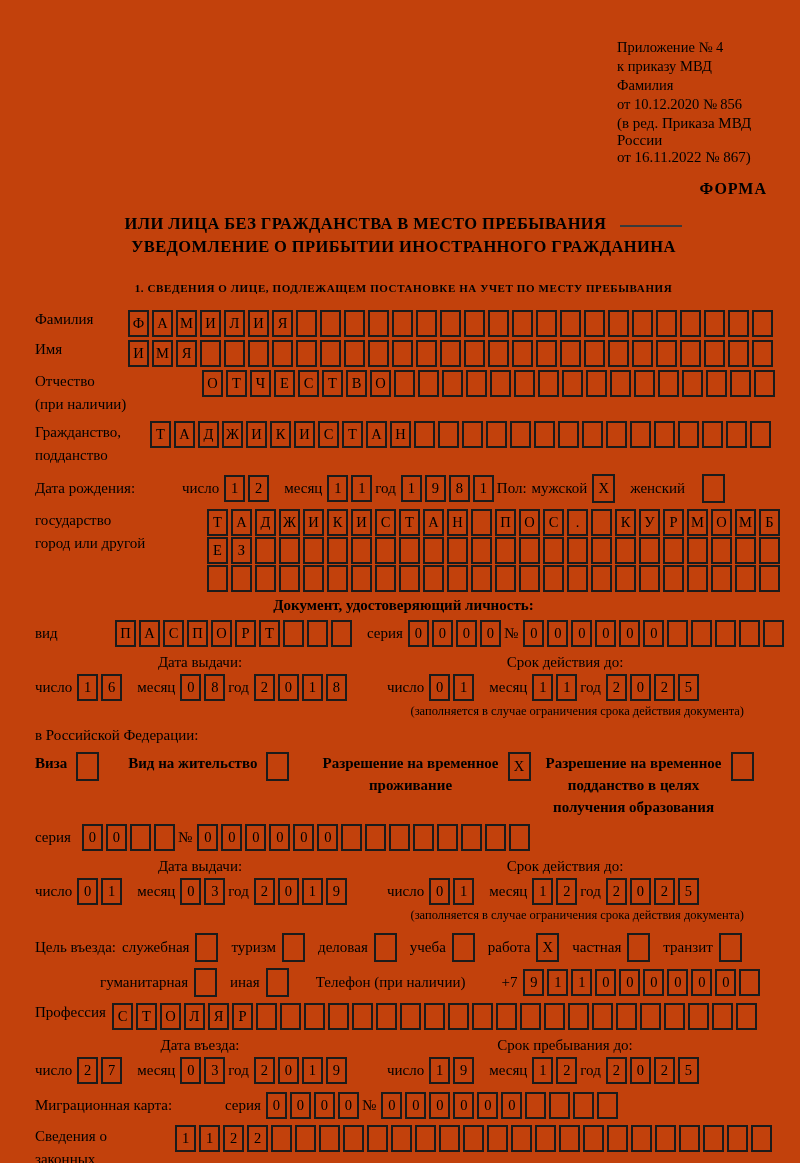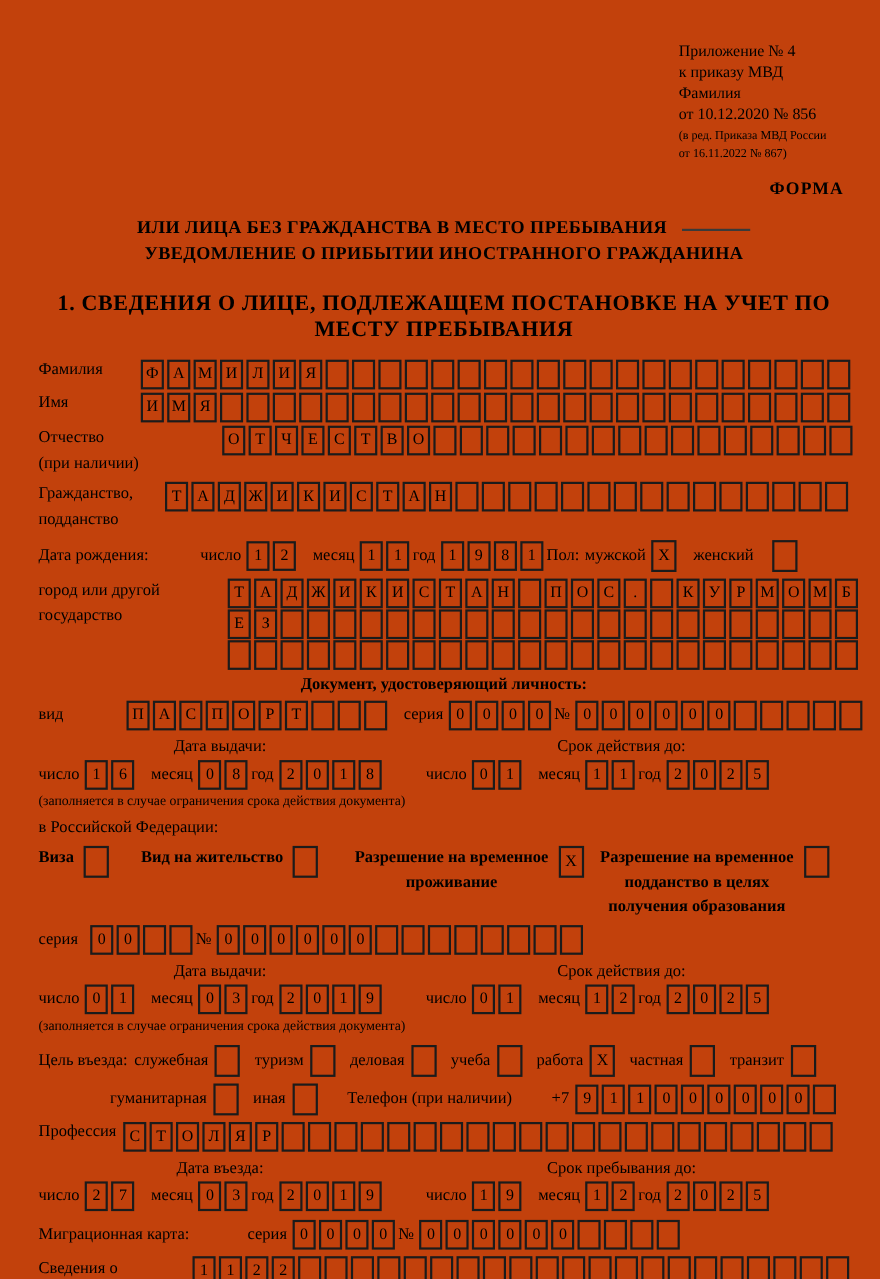--- a/index.html
+++ b/index.html
@@ -1,43 +1,43 @@
 <!DOCTYPE html>
 <html><head>
 <meta charset="utf-8">
 <style>
   html,body{margin:0;padding:0;background:#fff;}
   .page{position:relative;width:800px;height:1163px;background:#c2410c;color:#000;
         font-family:"Liberation Serif","DejaVu Serif",serif;font-size:15px;
         padding:38px 28px 0 35px;box-sizing:border-box;overflow:hidden;}
   .hdr{margin-left:582px;line-height:19px;font-size:14.5px;}
-  .hdr-sub{margin-left:582px;line-height:17px;font-size:11px;margin-top:1px;}
+  .hdr-sub{margin-left:582px;line-height:17px;font-size:15px;margin-top:1px;}
   .forma{ text-align:right;padding-right:5px;font-weight:bold;font-size:16px;margin-top:14px;letter-spacing:1px;}
   .title{text-align:center;font-weight:bold;font-size:16.5px;line-height:23px;margin-top:14px;letter-spacing:.4px;}
   .title-underline{display:inline-block;width:62px;height:2px;background:#3a3a3a;margin-left:14px;vertical-align:2px;}
-  .sec1{text-align:center;font-weight:bold;font-size:20px;margin-top:24px;margin-bottom:16px;letter-spacing:.6px;}
+  .sec1{text-align:center;font-weight:bold;font-size:11px;margin-top:24px;margin-bottom:16px;letter-spacing:.6px;}
   .frow{display:flex;align-items:flex-start;margin-bottom:3px;}
   .lbl{flex:none;line-height:19px;}
   .lblcol{flex:none;line-height:22.5px;}
   .cells{display:flex;flex:none;}
   .cell{flex:none;width:21px;height:27px;border:2px solid #1b1b1b;box-sizing:border-box;
         margin-right:3px;text-align:center;font-size:14.5px;line-height:22px;}
   .cb .cell{width:23px;height:29px;line-height:24px;}
   .w93{width:93px;}  .w167{width:167px;} .w115{width:115px;} .w172{width:172px;}
   .w142{width:142px;} .w75{width:75px;} .w77{width:77px;} .w140{width:140px;} .w185{width:185px;}
   .stack .cells{margin-bottom:1px;}
   .dg{display:flex;align-items:center;flex:none;}
   .dg .lbl{margin-right:5px;}
   .dg .gap{width:12px;}
   .dgl{width:352px;}
   .center-head{text-align:center;font-weight:bold;font-size:15px;margin:4px 0 6px;}
   .twocol{display:flex;margin-top:6px;margin-bottom:2px;}
   .twocol .cl{width:330px;text-align:center;}
   .twocol .cr{width:400px;text-align:center;}
-  .note{font-size:12.5px;padding-right:28px;margin:2px 0 8px;}
+  .note{font-size:12.5px;text-align:right;padding-right:28px;margin:2px 0 8px;}
   .resrow{display:flex;align-items:flex-start;margin:8px 0 6px;}
   .opt{display:flex;align-items:flex-start;}
   .opt .olbl{margin-right:9px;line-height:22px;font-weight:bold;}
   .opt .center{text-align:center;}
   .purposerow{display:flex;align-items:center;margin-top:10px;}
   .purposerow .plbl{margin-right:6px;}
   .purposerow .pgap{width:10px;flex:none;}
   .mt8{margin-top:8px;} .mt6{margin-top:6px;}
 </style>
 </head>
@@ -230,22 +230,22 @@
       <span class="lbl">женский</span>
       <span class="gap"></span>
       <div class="cells cb">
           <span class="cell"></span>
         </div>
     </div>
   </div>
 
   <div class="frow stack mt6">
     <div class="lblcol w172">
+      <div>государство</div>
       <div>город или другой</div>
-      <div>государство</div>
     </div>
     <div>
       <div class="cells">
           <span class="cell">Т</span>
           <span class="cell">А</span>
           <span class="cell">Д</span>
           <span class="cell">Ж</span>
           <span class="cell">И</span>
           <span class="cell">К</span>
           <span class="cell">И</span>

